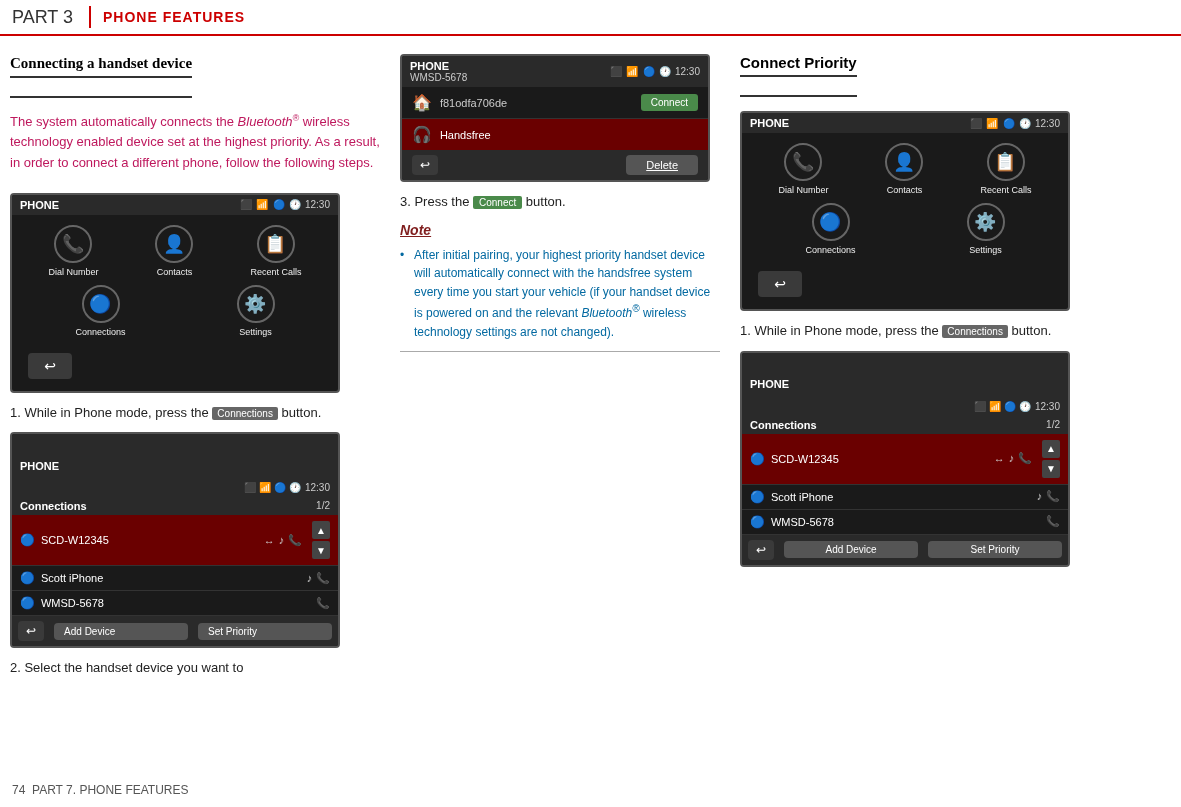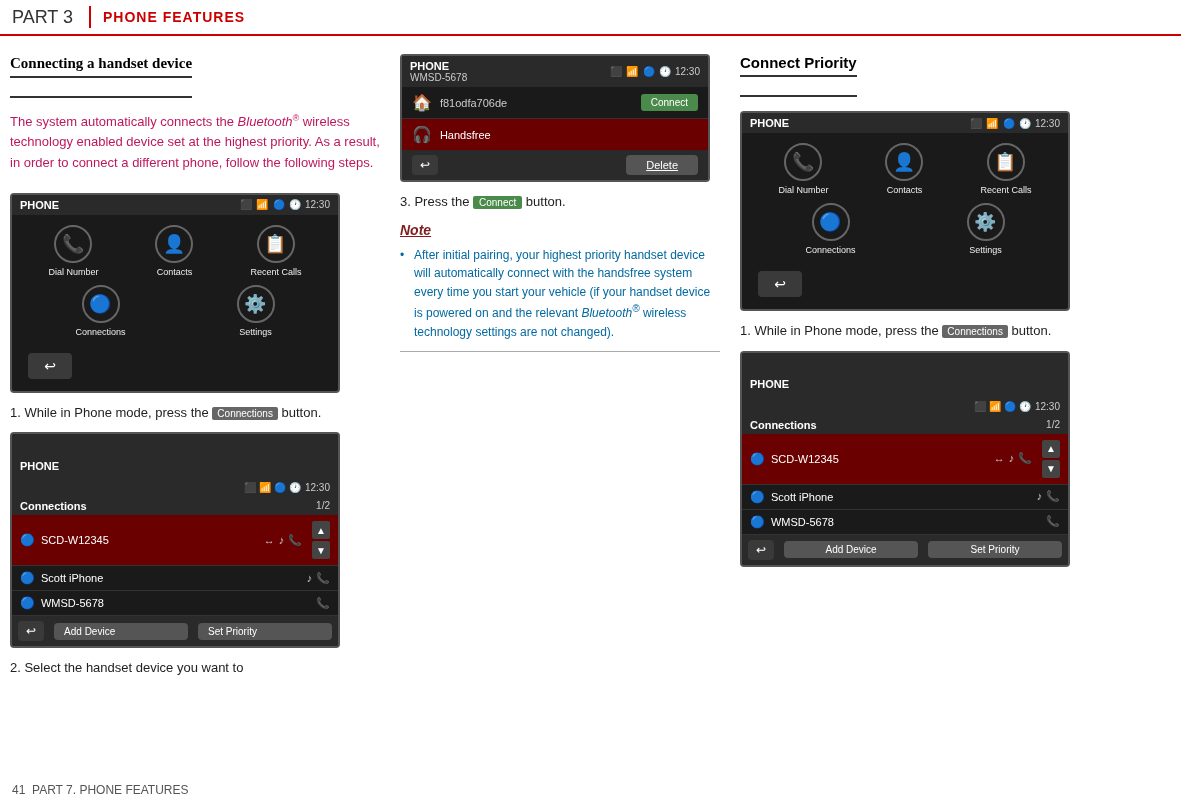--- a/index.html
+++ b/index.html
@@ -687,14 +687,14 @@
         <div style="background:#3a3a3a; border-radius:4px; padding:3px 8px; color:#fff; font-size:12px;">↩</div>
         <div style="background:#555; border-radius:4px; padding:3px 10px; color:#fff; font-size:10px; flex:1; text-align:center; margin:0 4px;">Add Device</div>
         <div style="background:#555; border-radius:4px; padding:3px 10px; color:#fff; font-size:10px; flex:1; text-align:center;">Set Priority</div>
       </div>
     </div>
   </div>
 
 </div>
 
 <div class="page-footer">
-  <span>41</span>&nbsp;&nbsp;<span>PART 7. PHONE FEATURES</span>
+  <span>74</span>&nbsp;&nbsp;<span>PART 7. PHONE FEATURES</span>
 </div>
 
 </body></html>

